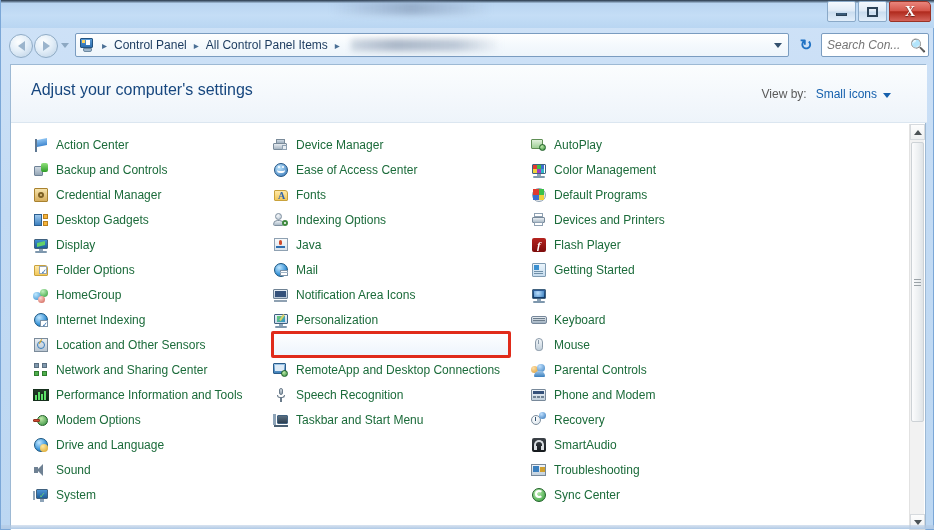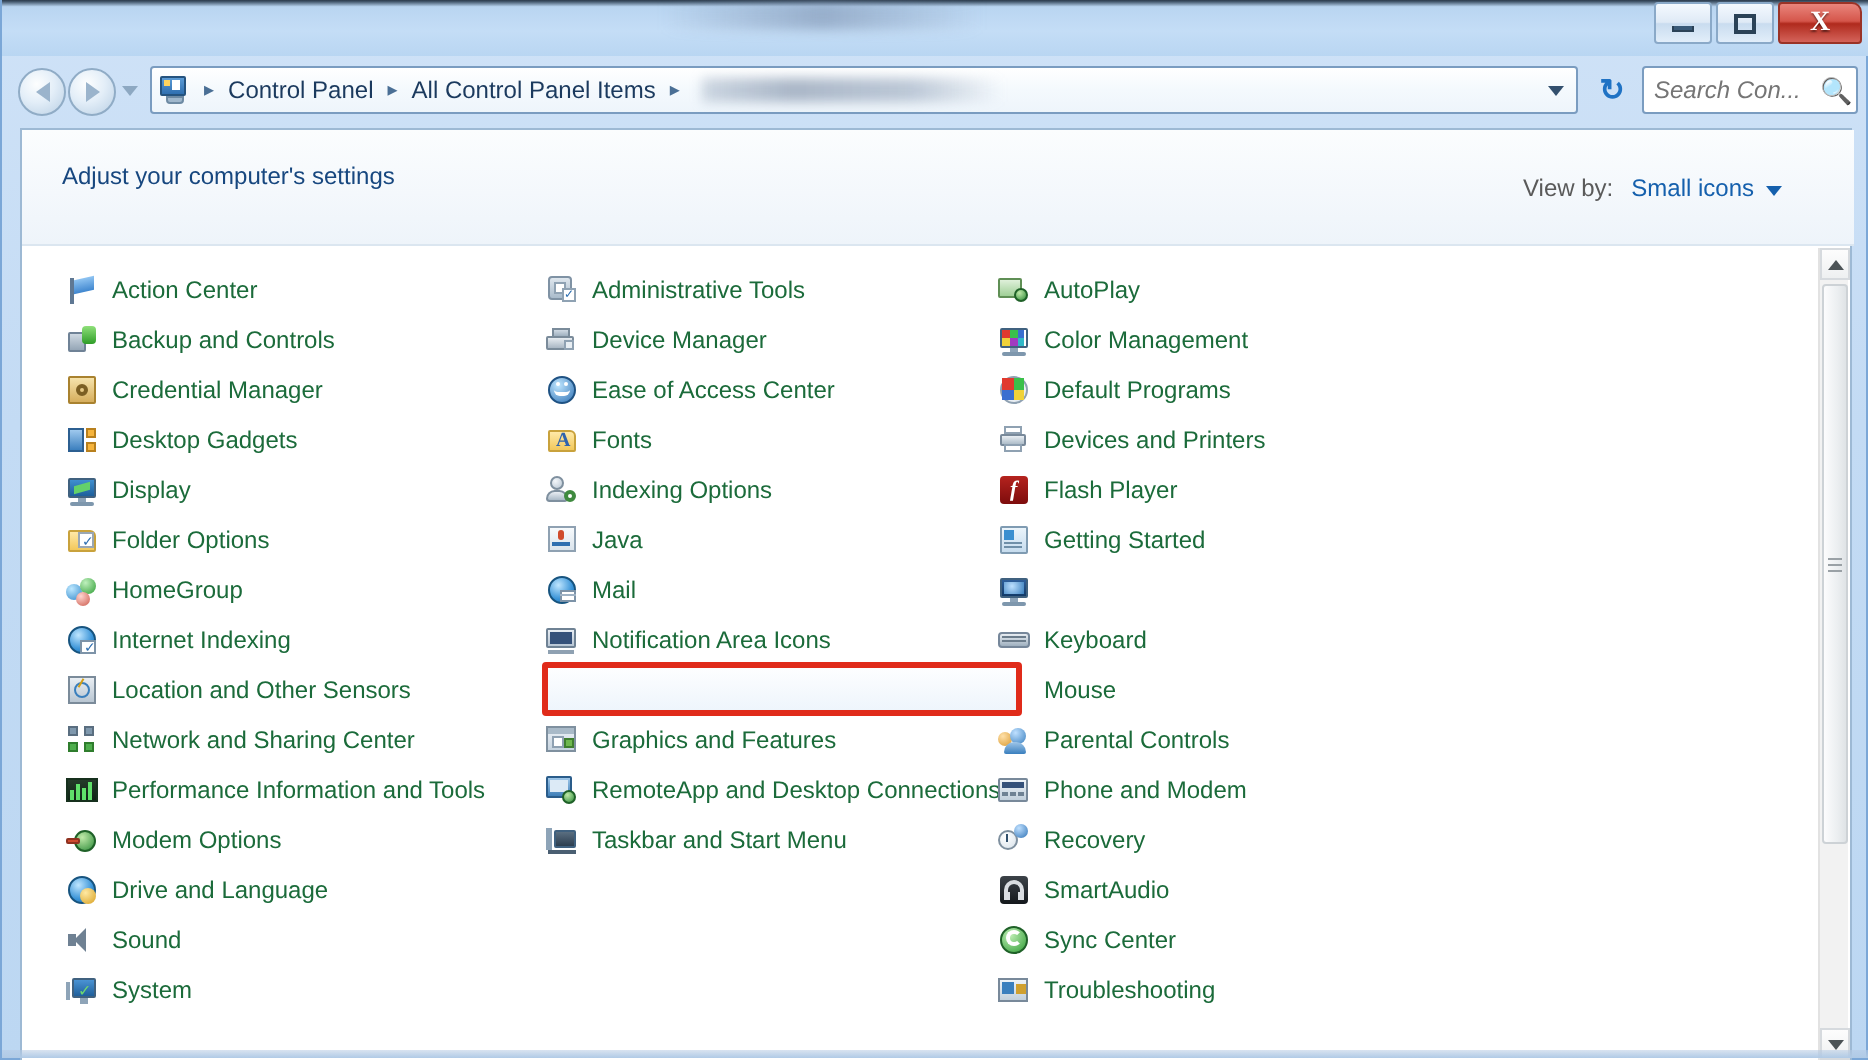--- a/index.html
+++ b/index.html
@@ -117,21 +117,21 @@
     background: #fff;
     border-left: 1px solid #9db9d4; border-top: 1px solid #9db9d4; border-right: 1px solid #9db9d4;
   }
   #header-band {
     position: absolute; left: 0; top: 0; width: 916px; height: 58px;
     background: linear-gradient(to bottom,#fbfdfe 0%,#f4f8fc 55%,#eef4fa 100%);
     border-bottom: 1px solid #dbe6f0;
   }
   #page-title {
     position:absolute; left:20px; top:16px;
-    font-size:12px; color:#17477f;
+    font-size:16px; color:#17477f;
   }
   #viewby-wrap {
     position:absolute; right:36px; top:22px;
     display:flex; align-items:center; font-size:12px;
   }
   #viewby-label { color:#5a5a5a; }
   #viewby-value { color:#1560ad; margin-left:9px; }
   #viewby-caret {
     width:0;height:0;margin-left:6px;margin-top:2px;
     border-left:4px solid transparent;border-right:4px solid transparent;border-top:5px solid #1560ad;
@@ -139,21 +139,21 @@
 
   #grid-area {
     position:absolute; left:0; top:59px; width:901px; height:407px;
     overflow:hidden;
   }
   .col {
     position:absolute; top:8px;
   }
   #col1 { left: 22px; width: 240px; }
   #col2 { left: 262px; width: 245px; }
-  #col3 { left: 488px; width: 260px; }
+  #col3 { left: 520px; width: 260px; }
 
   .cp-item {
     height: 25px; display:flex; align-items:center; position:relative;
   }
   .cp-label {
     font-size: 12px; color: #1b6b3a; white-space: nowrap;
   }
   .ico {
     width:16px; height:16px; margin-right:7px; flex:0 0 16px;
     position:relative; display:inline-block;
@@ -384,29 +384,20 @@
               <span class="scr" style="left:3px;width:12px;background:linear-gradient(to bottom,#4a93d3,#1f5f9b)"></span>
               <span style="position:absolute;left:6px;top:5px;font-size:8px;color:#6fd86f;line-height:1">✓</span>
               <span style="position:absolute;left:7px;top:12px;width:4px;height:3px;background:#8ea4b8"></span>
             </span>
             <span class="cp-label">System</span>
           </div>
         </div>
       <div class="col" id="col2">
           <div class="cp-item">
             <span class="ico">
-              <span style="position:absolute;left:1px;top:1px;width:12px;height:12px;background:linear-gradient(to bottom,#dfe7ee,#a9bbcb);border:1px solid #7f92a4;border-radius:2px"></span>
-              <span style="position:absolute;left:4px;top:4px;width:6px;height:6px;background:#fff;border:1px solid #8fa2b3"></span>
-              <span style="position:absolute;left:8px;top:7px;width:7px;height:7px;background:#fff;border:1px solid #8fa2b3"></span>
-              <span style="position:absolute;left:9px;top:8px;font-size:6px;color:#2f6fb0;line-height:1">✓</span>
-            </span>
-            <span class="cp-label">Administrative Tools</span>
-          </div>
-          <div class="cp-item">
-            <span class="ico">
               <span style="position:absolute;left:0px;top:6px;width:14px;height:7px;background:linear-gradient(to bottom,#e7ecf1,#a9b7c4);border:1px solid #7a8b9a;border-radius:1px"></span>
               <span style="position:absolute;left:3px;top:2px;width:9px;height:5px;background:linear-gradient(to bottom,#cfd9e3,#9fb0bf);border:1px solid #7a8b9a"></span>
               <span style="position:absolute;left:9px;top:8px;width:5px;height:5px;background:#e8eef3;border:1px solid #8fa1b2"></span>
             </span>
             <span class="cp-label">Device Manager</span>
           </div>
           <div class="cp-item">
             <span class="ico">
               <span class="cir" style="background:radial-gradient(circle at 35% 30%,#bfe6ff,#2f72b5);border:1px solid #1f5283"></span>
               <span style="position:absolute;left:5px;top:4px;width:2px;height:2px;border-radius:50%;background:#fff"></span>
@@ -473,20 +464,28 @@
             </span>
             <span class="cp-label">Graphics and Features</span>
           </div>
           <div class="cp-item">
             <span class="ico">
               <span style="position:absolute;left:0px;top:1px;width:13px;height:11px;background:linear-gradient(to bottom,#9ec6e8,#3f7fb8);border:1px solid #2a5c8a;border-radius:1px"></span>
               <span style="position:absolute;left:2px;top:3px;width:9px;height:6px;background:#dceaf6"></span>
               <span style="position:absolute;left:8px;top:8px;width:7px;height:7px;border-radius:50%;background:radial-gradient(circle at 35% 30%,#bfe9a8,#2f8c3a);border:1px solid #1f6128"></span>
             </span>
             <span class="cp-label">RemoteApp and Desktop Connections</span>
+          </div>
+          <div class="cp-item">
+            <span class="ico">
+              <span style="position:absolute;left:6px;top:1px;width:4px;height:7px;border-radius:2px;background:linear-gradient(to bottom,#d7dee5,#8d9daa);border:1px solid #6b7c8b"></span>
+              <span style="position:absolute;left:4px;top:8px;width:8px;height:3px;border:1px solid #6b7c8b;border-top:none;border-radius:0 0 6px 6px"></span>
+              <span style="position:absolute;left:7px;top:11px;width:2px;height:4px;background:#6b7c8b"></span>
+            </span>
+            <span class="cp-label">Speech Recognition</span>
           </div>
           <div class="cp-item">
             <span class="ico">
               <span style="position:absolute;left:0px;top:2px;width:3px;height:11px;background:#8ea4b8"></span>
               <span class="scr" style="left:4px;width:11px;top:3px;height:9px;background:linear-gradient(to bottom,#5a6e80,#2c3e4f)"></span>
               <span style="position:absolute;left:1px;top:13px;width:14px;height:2px;background:#4a5f72"></span>
             </span>
             <span class="cp-label">Taskbar and Start Menu</span>
           </div>
         </div>
@@ -599,32 +598,32 @@
             <span class="ico">
               <span style="position:absolute;left:1px;top:1px;width:14px;height:14px;background:linear-gradient(to bottom,#3c4248,#14181c);border-radius:2px"></span>
               <span style="position:absolute;left:3px;top:3px;width:10px;height:6px;border:2px solid #d9dde1;border-bottom:none;border-radius:6px 6px 0 0"></span>
               <span style="position:absolute;left:3px;top:9px;width:3px;height:4px;background:#d9dde1"></span>
               <span style="position:absolute;left:10px;top:9px;width:3px;height:4px;background:#d9dde1"></span>
             </span>
             <span class="cp-label">SmartAudio</span>
           </div>
           <div class="cp-item">
             <span class="ico">
-              <span class="cir" style="background:radial-gradient(circle at 35% 30%,#bfeeb5,#2f9d35);border:1px solid #1f6128"></span>
-              <span style="position:absolute;left:4px;top:3px;width:8px;height:8px;border:2px solid #fff;border-right-color:transparent;border-radius:50%"></span>
-            </span>
-            <span class="cp-label">Sync Center</span>
-          </div>
-          <div class="cp-item">
-            <span class="ico">
               <span style="position:absolute;left:0px;top:2px;width:15px;height:12px;background:linear-gradient(to bottom,#eef3f8,#c2d0dc);border:1px solid #78899a"></span>
               <span style="position:absolute;left:2px;top:4px;width:6px;height:6px;background:#3a7fbe"></span>
               <span style="position:absolute;left:9px;top:5px;width:5px;height:5px;background:#d0a02f"></span>
             </span>
             <span class="cp-label">Troubleshooting</span>
+          </div>
+          <div class="cp-item">
+            <span class="ico">
+              <span class="cir" style="background:radial-gradient(circle at 35% 30%,#bfeeb5,#2f9d35);border:1px solid #1f6128"></span>
+              <span style="position:absolute;left:4px;top:3px;width:8px;height:8px;border:2px solid #fff;border-right-color:transparent;border-radius:50%"></span>
+            </span>
+            <span class="cp-label">Sync Center</span>
           </div>
         </div>
       <div id="mail-highlight" style="top: 207px; border-color: rgb(224, 43, 26);"></div>
     </div>
 
     <div id="scrollbar">
       <div class="sb-btn" id="sb-up">
         <span class="sb-caret-up"></span>
       </div>
       <div id="sb-thumb">

